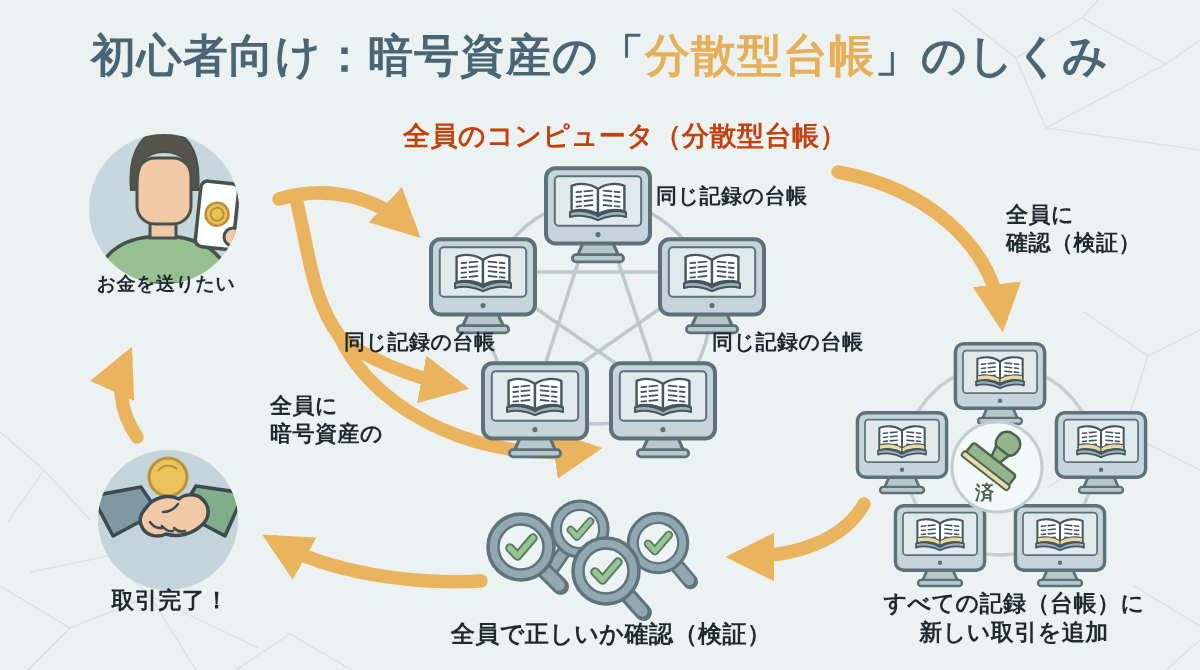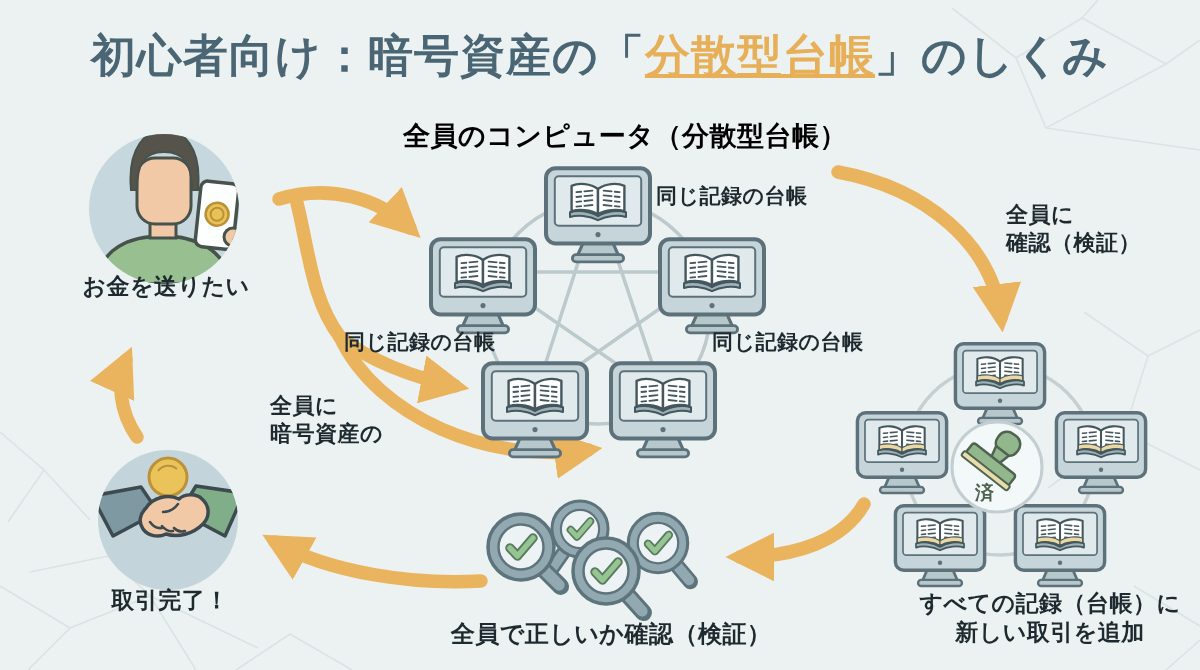--- a/index.html
+++ b/index.html
@@ -8,30 +8,30 @@
     background:#ecf2f1;
     font-family:"Liberation Sans","DejaVu Sans",sans-serif;
     color:#1e2a30;
   }
   .art{position:absolute;left:0;top:0;}
   .label{position:absolute;font-weight:800;line-height:1.28;letter-spacing:0.5px;}
   .title{
     position:absolute;top:26px;left:0;width:100%;text-align:center;
     font-size:45px;font-weight:900;color:#4a6573;letter-spacing:1px;white-space:nowrap;
   }
-  .title .hl{color:#e6af58;text-decoration:underline;}
-  .net-heading{left:625px;top:119px;transform:translateX(-50%);font-size:27px;white-space:nowrap;color:#000000;}
+  .title .hl{color:#e6af58;}
+  .net-heading{left:625px;top:119px;transform:translateX(-50%);font-size:27px;white-space:nowrap;color:#c2410c;}
   .sm{font-size:21px;white-space:nowrap;}
   .ledger-top{left:656px;top:183px;}
   .ledger-left{left:344px;top:329px;}
   .ledger-right{left:712px;top:329px;}
-  .send-label{left:166px;top:272px;transform:translateX(-50%);text-align:center;font-size:23px;white-space:nowrap;}
+  .send-label{left:166px;top:272px;transform:translateX(-50%);text-align:center;font-size:19px;white-space:nowrap;}
   .broadcast-label{left:270px;top:392px;font-size:22px;white-space:nowrap;}
   .verify-label{left:1006px;top:201px;font-size:22px;white-space:nowrap;}
-  .append-label{left:1014px;top:589px;transform:translateX(-50%);text-align:center;font-size:23px;white-space:nowrap;margin-left:36px;}
+  .append-label{left:1014px;top:589px;transform:translateX(-50%);text-align:center;font-size:23px;white-space:nowrap;}
   .check-label{left:611px;top:619px;transform:translateX(-50%);font-size:24px;white-space:nowrap;}
   .complete-label{left:170px;top:586px;transform:translateX(-50%);font-size:23px;white-space:nowrap;}
 </style>
 </head>
 <body>
 
 <div class="stage">
 
 <svg class="art" width="1200" height="670" viewBox="0 0 1200 670">
   <defs>

